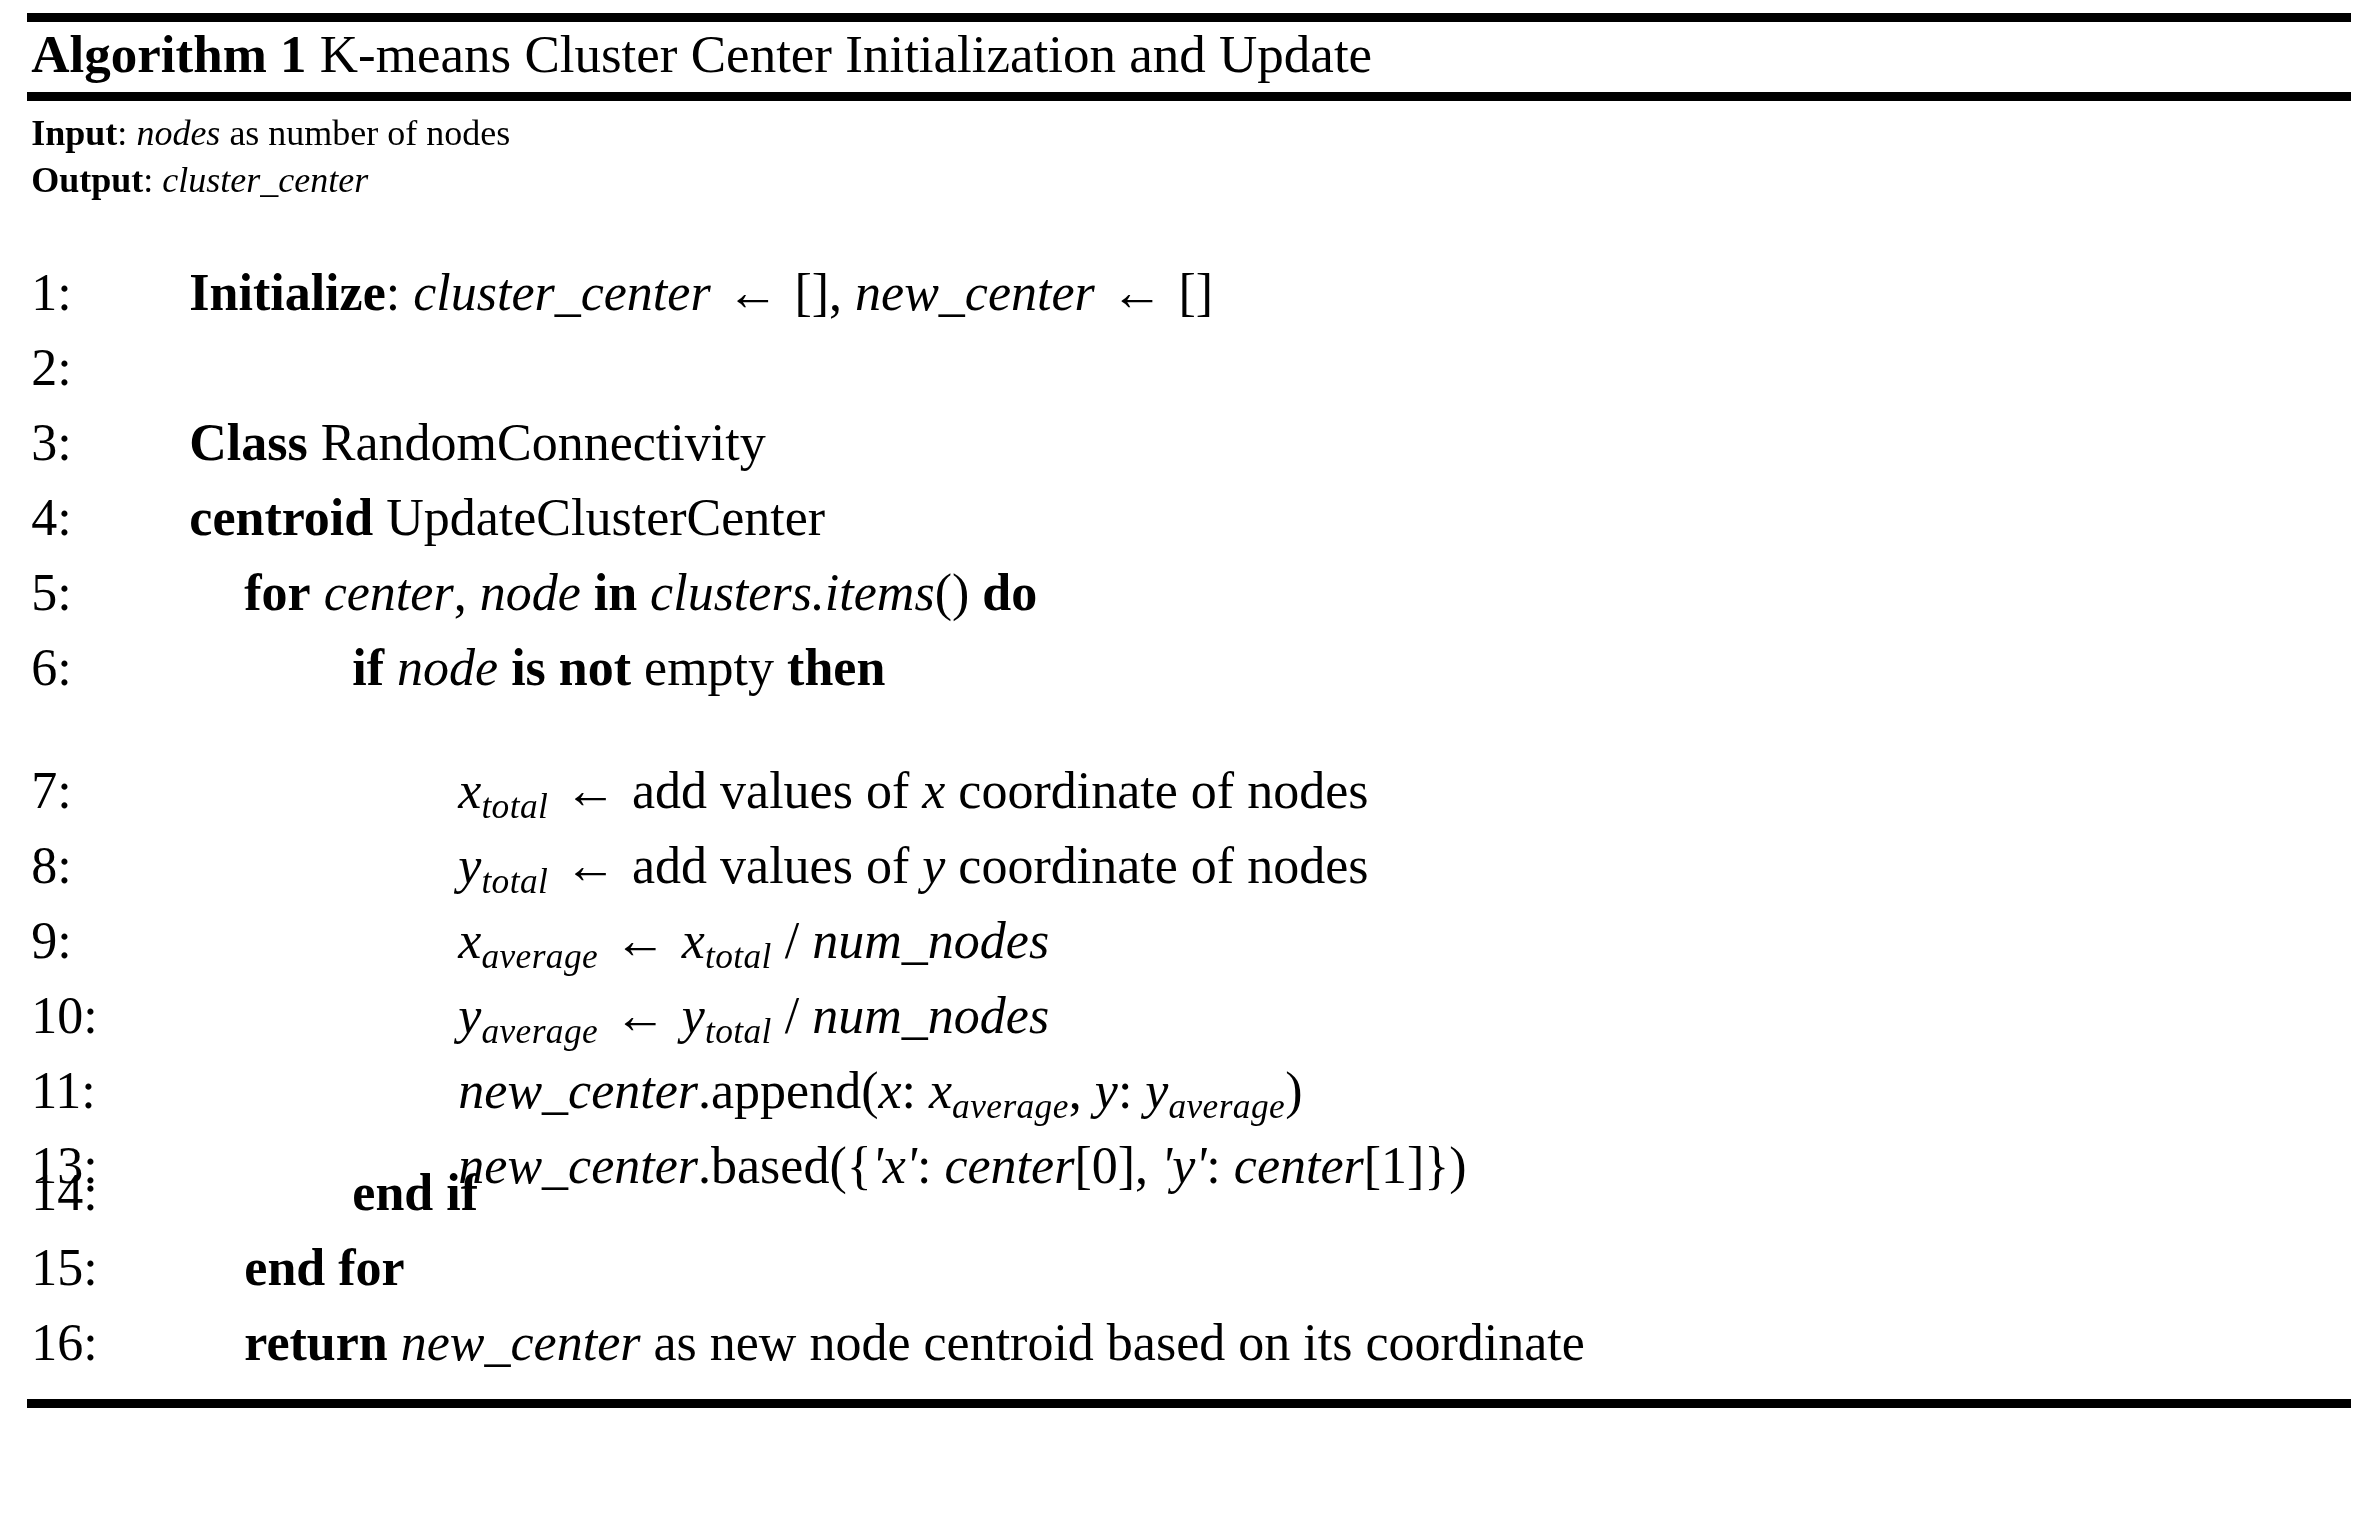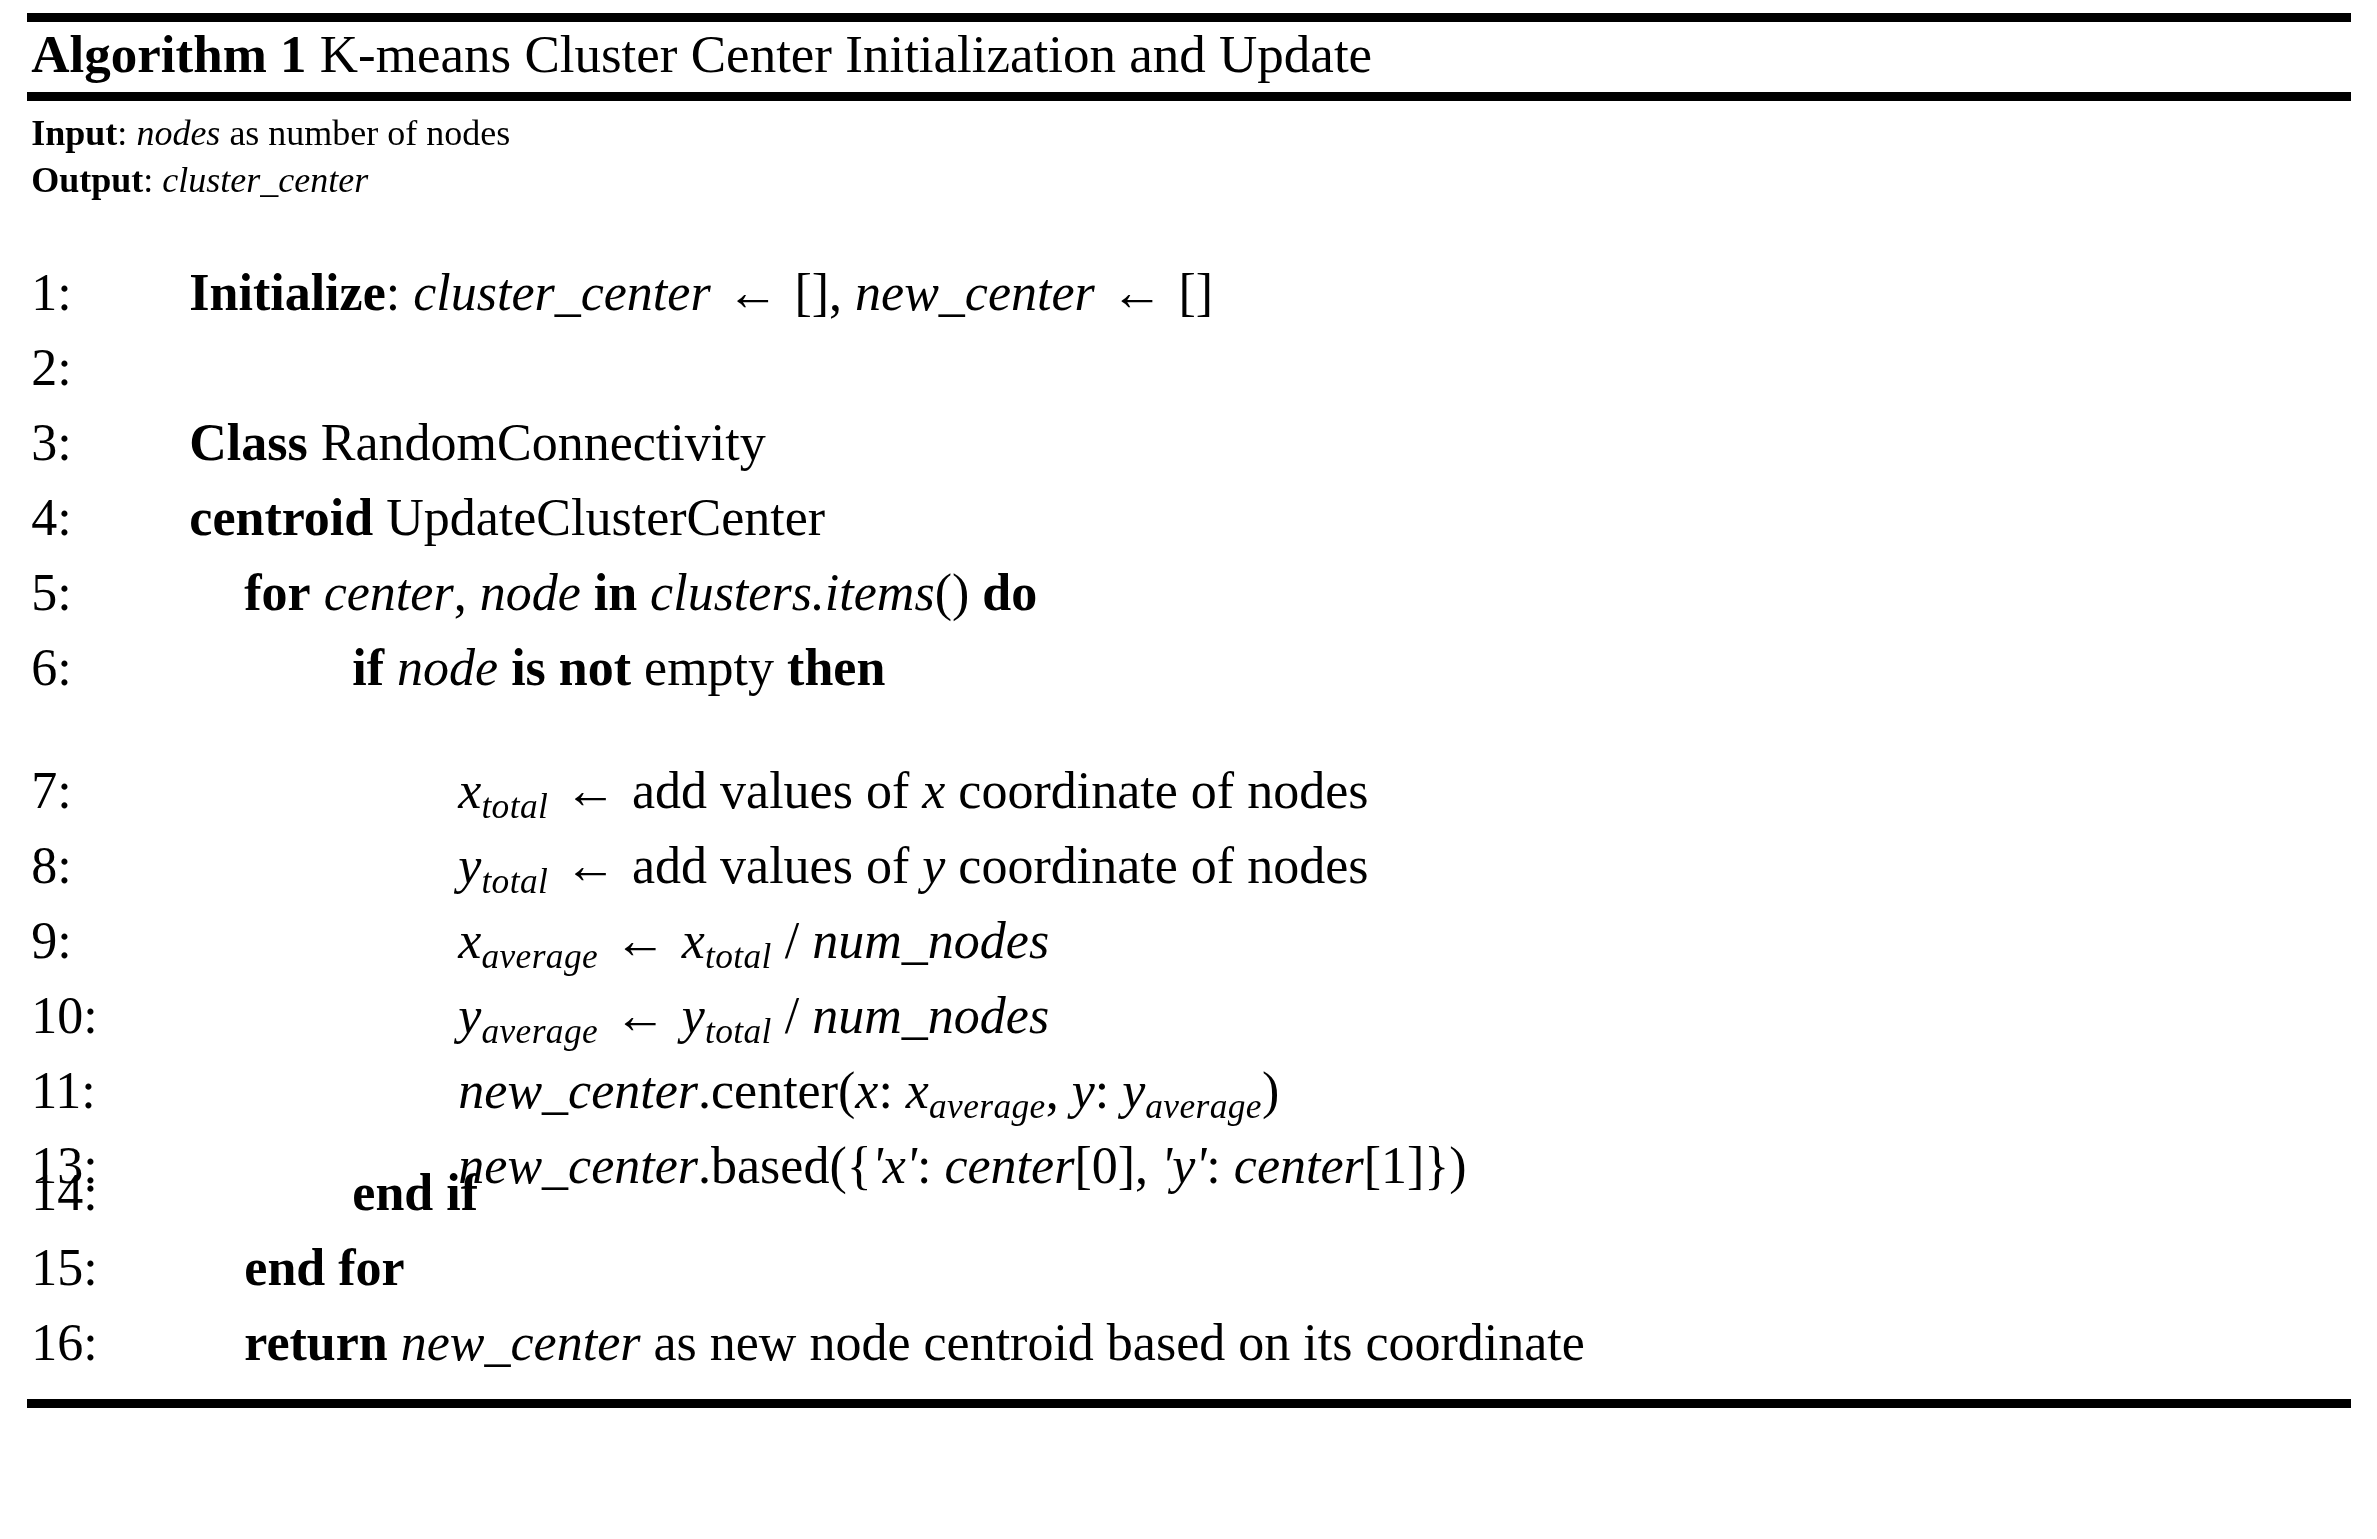--- a/index.html
+++ b/index.html
@@ -152,21 +152,21 @@
       <div class="step">
         <span class="step-num">9:</span>
         <span class="step-body ind-4"><span class="var">x</span><span class="sub">average</span><span class="arrow"> ← </span><span class="var">x</span><span class="sub">total</span><span class="rm"> / </span><span class="var">num_nodes</span></span>
       </div>
       <div class="step">
         <span class="step-num">10:</span>
         <span class="step-body ind-4"><span class="var">y</span><span class="sub">average</span><span class="arrow"> ← </span><span class="var">y</span><span class="sub">total</span><span class="rm"> / </span><span class="var">num_nodes</span></span>
       </div>
       <div class="step">
         <span class="step-num">11:</span>
-        <span class="step-body ind-4"><span class="var">new_center</span><span class="rm">.center(</span><span class="var">x</span><span class="rm">: </span><span class="var">x</span><span class="sub">average</span><span class="rm">, </span><span class="var">y</span><span class="rm">: </span><span class="var">y</span><span class="sub">average</span><span class="rm">)</span></span>
+        <span class="step-body ind-4"><span class="var">new_center</span><span class="rm">.append(</span><span class="var">x</span><span class="rm">: </span><span class="var">x</span><span class="sub">average</span><span class="rm">, </span><span class="var">y</span><span class="rm">: </span><span class="var">y</span><span class="sub">average</span><span class="rm">)</span></span>
       </div>
       <div class="step">
         <span class="step-num">13:</span>
         <span class="step-body ind-4"><span class="var">new_center</span><span class="rm">.based({</span><span class="var">'x'</span><span class="rm">: </span><span class="var">center</span><span class="rm">[0], </span><span class="var">'y'</span><span class="rm">: </span><span class="var">center</span><span class="rm">[1]})</span></span>
       </div>
       <div class="step">
         <span class="step-num">14:</span>
         <span class="step-body ind-3"><span class="kw">end if</span></span>
       </div>
       <div class="step">

